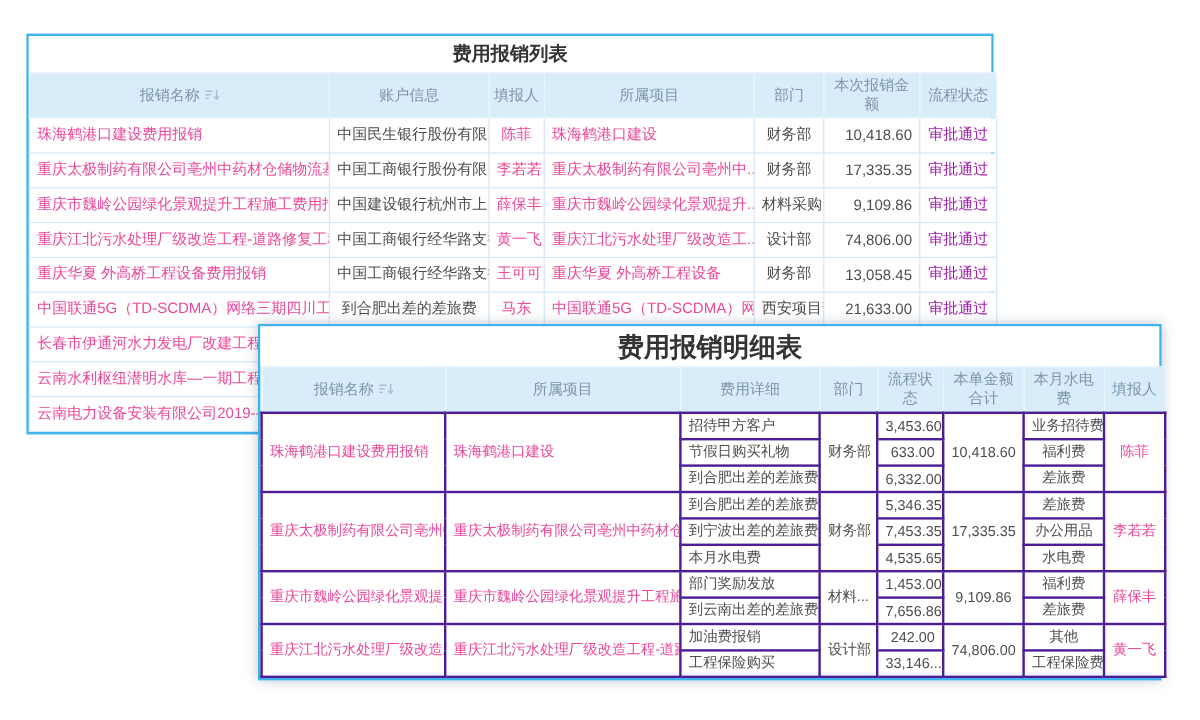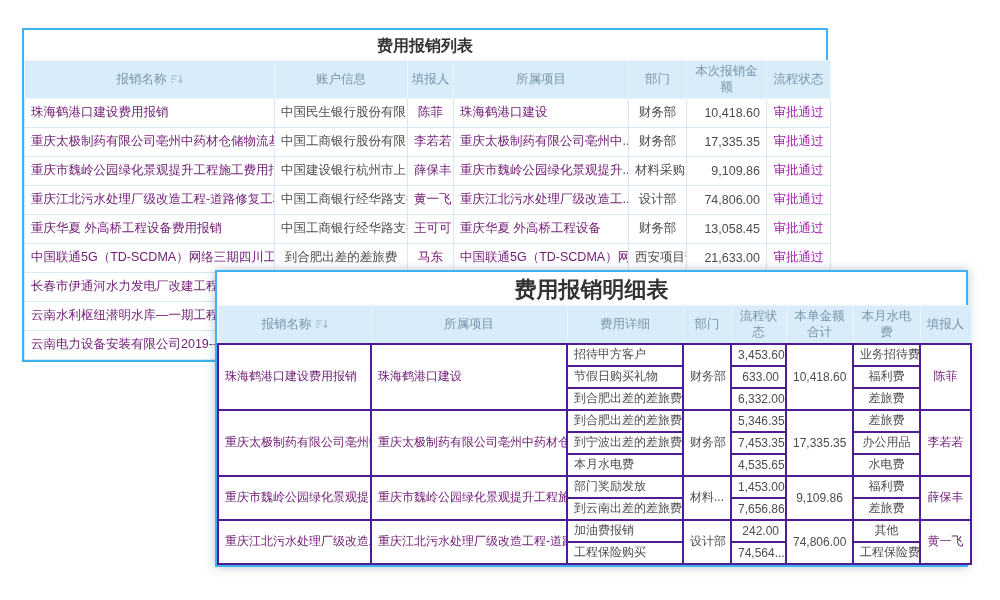--- a/index.html
+++ b/index.html
@@ -37,21 +37,21 @@
     font-size:12.5px; color:#4d4d4d; vertical-align:middle;
     padding:0 6px; white-space:nowrap; overflow:hidden;
     background:#fff;
   }
   .back  tbody td { border:1px solid #d5e8f7; height:29px; }
   .front tbody td { border:2px solid #4c1d95; height:22px; font-size:12px; }
 
   .left   { text-align:left; }
   .center { text-align:center; }
   .right  { text-align:right; }
-  .link   { color:#701a75; }
+  .link   { color:#ec4899; }
   .status { color:#a21caf; }
   .wrapok { white-space:normal; line-height:1.3; }
 
   .sort-icon { display:inline-block; margin-left:4px; vertical-align:-1px; }
 </style>
 </head>
 <body>
 
 <div>
 
@@ -266,20 +266,20 @@
             <td class="left link" rowspan="2">重庆江北污水处理厂级改造工程-道路修复工程</td>
             <td class="left">加油费报销</td>
             <td class="center" rowspan="2">设计部</td>
             <td class="right">242.00</td>
             <td class="center" rowspan="2">74,806.00</td>
             <td class="center">其他</td>
             <td class="center link" rowspan="2">黄一飞</td>
           </tr>
           <tr>
             <td class="left">工程保险购买</td>
-            <td class="right">74,564...</td>
+            <td class="right">33,146...</td>
             <td class="center">工程保险费</td>
           </tr>
         </tbody>
     </table>
   </section>
 
 </div>
 
 </body></html>

